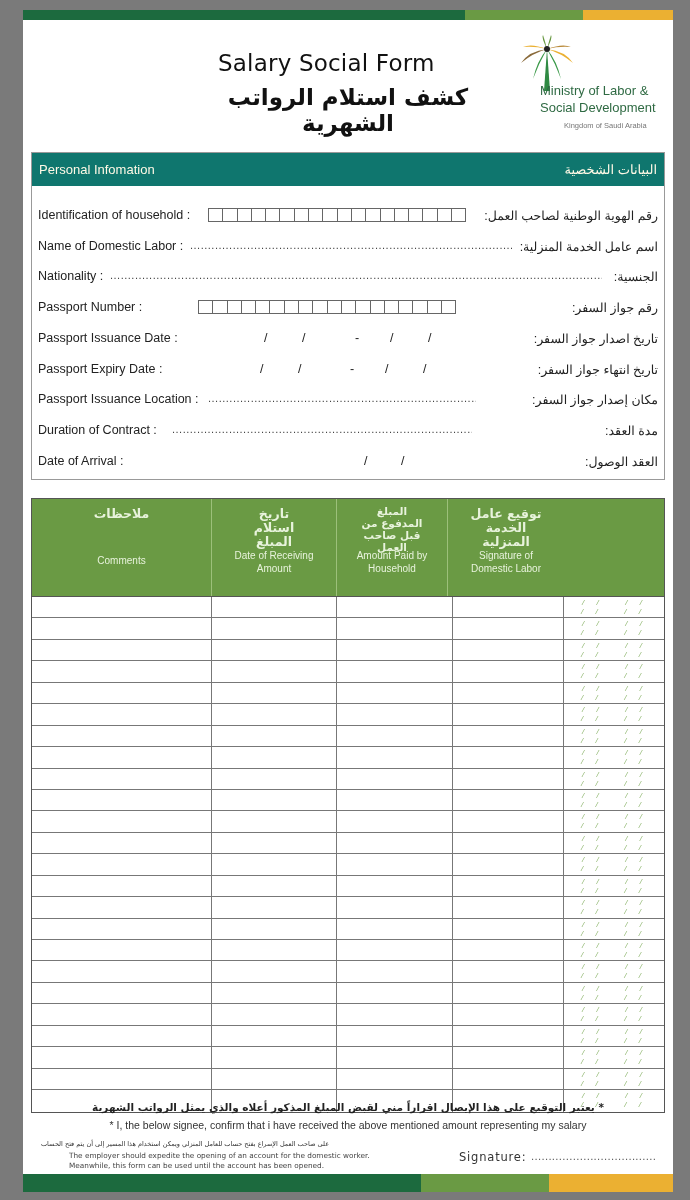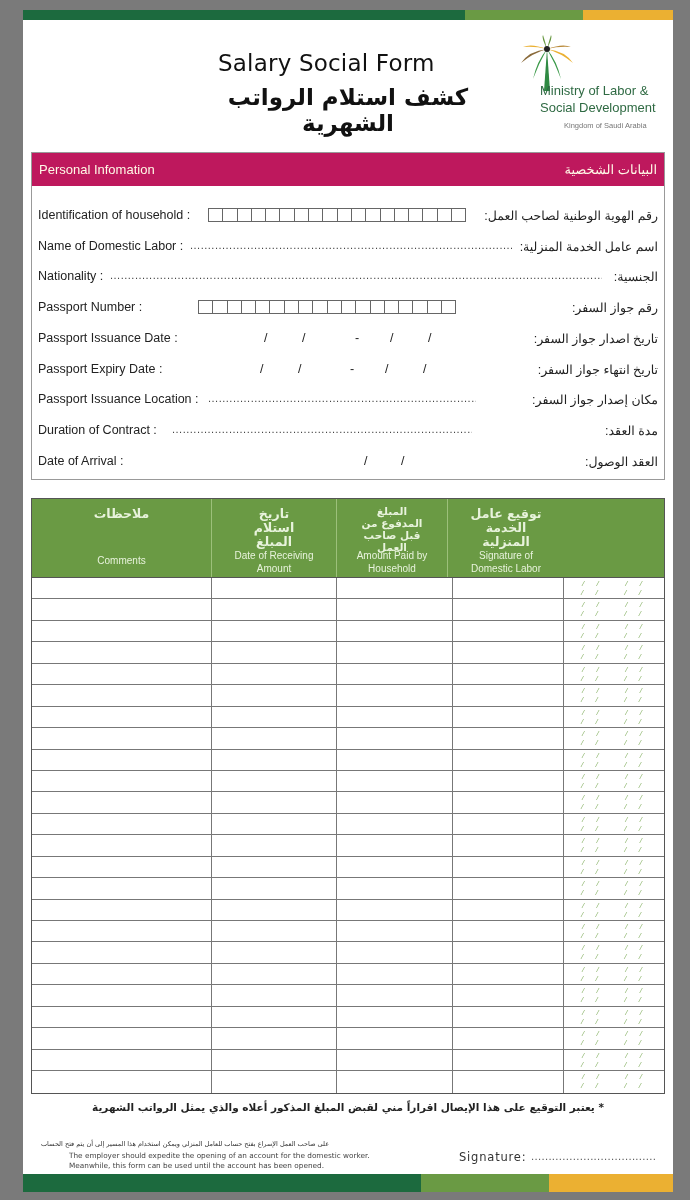--- a/index.html
+++ b/index.html
@@ -17,33 +17,33 @@
   .bar.bottom .g3 { width: 124px; }
 
   .title-en { position: absolute; left: 195px; top: 40px; font-family: "DejaVu Sans", sans-serif; font-size: 23px; color: #111; letter-spacing: 0.2px; }
   .title-ar { position: absolute; left: 160px; top: 74px; width: 330px; text-align: center; font-size: 23px; font-weight: bold; color: #111; direction: rtl; }
 
   .logo { position: absolute; left: 494px; top: 25px; width: 60px; height: 58px; }
   .ministry { position: absolute; left: 517px; top: 72px; font-family: "Liberation Sans", sans-serif; color: #2f6a43; font-size: 13px; line-height: 17px; }
   .kingdom { position: absolute; left: 517px; top: 111px; font-family: "Liberation Sans", sans-serif; color: #777; font-size: 7.5px; padding-left: 24px; }
 
   .pinfo { position: absolute; left: 8px; top: 142px; width: 634px; height: 328px; border: 1px solid #999; }
-  .pinfo-head { height: 33px; background: #be185d; display: flex; justify-content: space-between; align-items: center; padding: 0 7px; color: #fff9e6; font-size: 13px; font-family: "Liberation Sans", sans-serif; }
+  .pinfo-head { height: 33px; background: #0f766e; display: flex; justify-content: space-between; align-items: center; padding: 0 7px; color: #fff9e6; font-size: 13px; font-family: "Liberation Sans", sans-serif; }
   .pinfo-head .ar { direction: rtl; font-size: 13px; }
   .frow { position: absolute; left: 6px; right: 6px; height: 20px; font-family: "Liberation Sans", sans-serif; font-size: 12.5px; color: #222; }
   .frow .en { position: absolute; left: 0; top: 2px; white-space: nowrap; }
   .frow .ar { position: absolute; right: 0; top: 2px; direction: rtl; white-space: nowrap; }
   .frow .dots { position: absolute; top: 2px; color: #444; overflow: hidden; white-space: nowrap; font-size: 11px; letter-spacing: 0.5px; }
   .boxes { position: absolute; top: 2px; display: flex; }
   .boxes span { display: block; width: 15.3px; height: 14px; border: 1px solid #666; margin-right: -1px; }
   .slashes { position: absolute; top: 2px; }
   .slashes span { position: absolute; top: 0; }
 
   .table { position: absolute; left: 8px; top: 488px; width: 634px; }
-  .thead { position: relative; height: 80px; background: #6a9a44; border: 1px solid #555; display: flex; }
+  .thead { position: relative; height: 99px; background: #6a9a44; border: 1px solid #555; display: flex; }
   .thead .th { position: relative; height: 100%; border-right: 1px solid #9cc07a; color: #e8f3dc; text-align: center; }
   .thead .th:last-child { border-right: none; }
   .th .ar { position: absolute; top: 8px; left: 0; right: 0; direction: rtl; font-weight: bold; font-size: 12.5px; line-height: 14px; }
   .th .en { position: absolute; top: 50px; left: 0; right: 0; font-family: "Liberation Sans", sans-serif; font-size: 10px; line-height: 13px; }
   .th.month .ar { top: 12px; font-size: 14px; }
   .th.month .en { top: 55px; font-size: 14px; }
   .th.amount .ar { font-size: 10.5px; line-height: 12px; top: 6px; }
   .th.comments .en { top: 55px; }
   .tbody { border: 1px solid #555; border-top: none; }
   .trow { display: flex; height: 21.45px; border-bottom: 1px solid #777; }
@@ -466,20 +466,21 @@
           <div class="td c4"></div>
           <div class="td c5">
             <span class="l1">/ /   / /</span>
             <span class="l2">/ /   / /</span>
           </div>
         </div>
       </div>
   </div>
 
   <div class="note-ar">* يعتبر التوقيع على هذا الإيصال اقراراً مني لقبض المبلغ المذكور أعلاه والذي يمثل الرواتب الشهرية</div>
+  <div class="note-en">* I, the below signee, confirm that i have received the above mentioned amount representing my salary</div>
   <div class="emp-ar">على صاحب العمل الإسراع بفتح حساب للعامل المنزلي ويمكن استخدام هذا المسير إلى أن يتم فتح الحساب</div>
   <div class="emp-en">
     <div>The employer should expedite the opening of an account for the domestic worker.</div>
     <div>Meanwhile, this form can be used until the account has been opened.</div>
   </div>
   <div class="sig">Signature:</div>
   <div class="sig-dots">..................................................</div>
 
   <div class="bar bottom">
     <div class="g1"></div>

